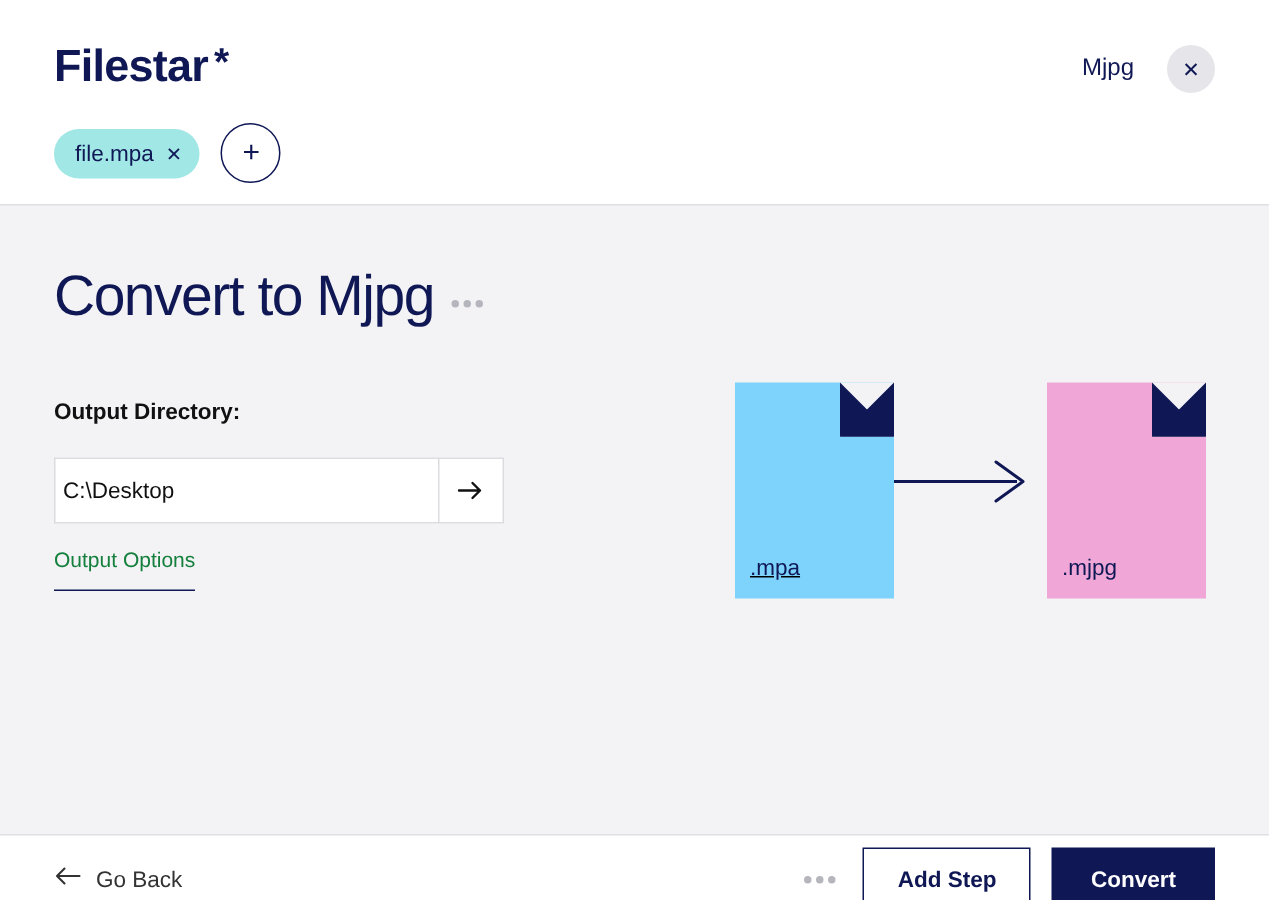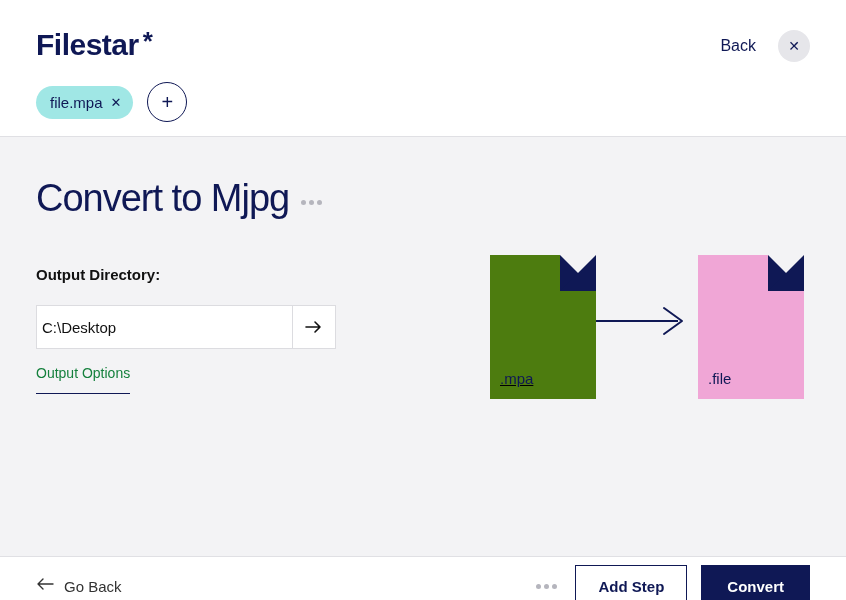--- a/index.html
+++ b/index.html
@@ -105,21 +105,21 @@
       position: absolute;
       left: 490px; top: 118px;
       display: flex; align-items: center;
     }
     .file-icon {
       width: 106px; height: 144px;
       position: relative;
       display: flex; align-items: flex-end;
       padding: 12px 10px;
     }
-    .file-icon.src { background: #4d7c0f; text-decoration: underline; }
+    .file-icon.src { background: #7dd3fc; text-decoration: underline; }
     .file-icon.dst { background: #f0a6d6; }
     .fold {
       position: absolute; top: 0; right: 0;
       width: 0; height: 0;
       border-top: 36px solid #f3f3f5;
       border-left: 36px solid #0f1855;
     }
     .fold::after{
       content:'';
       position:absolute;
@@ -167,21 +167,21 @@
       <div class="file-chip">
         <span>file.mpa</span>
         <span class="x">✕</span>
       </div>
       <div class="add-circle">
         <span>+</span>
       </div>
     </div>
   </div>
   <div class="header-right">
-    <span class="help-link">Back</span>
+    <span class="help-link">Mjpg</span>
     <div class="close-circle">
       <span>✕</span>
     </div>
   </div>
 </div>
 
 <div class="content">
   <h1 class="page-title">
     <span>Convert to Mjpg</span>
     <span class="dots-inline">
@@ -208,21 +208,21 @@
     <div class="file-icon src">
       <div class="fold"></div>
       <span class="file-ext">.mpa</span>
     </div>
     <svg class="arrow-between" width="92" height="30" viewBox="0 0 92 30">
       <line x1="0" y1="15" x2="82" y2="15" stroke="#0f1855" stroke-width="2"></line>
       <path d="M68 2 L86 15 L68 28" stroke="#0f1855" stroke-width="2" fill="none" stroke-linecap="round" stroke-linejoin="round"></path>
     </svg>
     <div class="file-icon dst">
       <div class="fold"></div>
-      <span class="file-ext">.file</span>
+      <span class="file-ext">.mjpg</span>
     </div>
   </div>
 </div>
 
 <div class="footer">
   <div class="go-back">
     <svg width="18" height="12" viewBox="0 0 18 12">
         <path d="M17 6H2M7 1 2 6l5 5" stroke="#333" stroke-width="1.4" fill="none" stroke-linecap="round" stroke-linejoin="round"></path>
       </svg>
     <span>Go Back</span>

